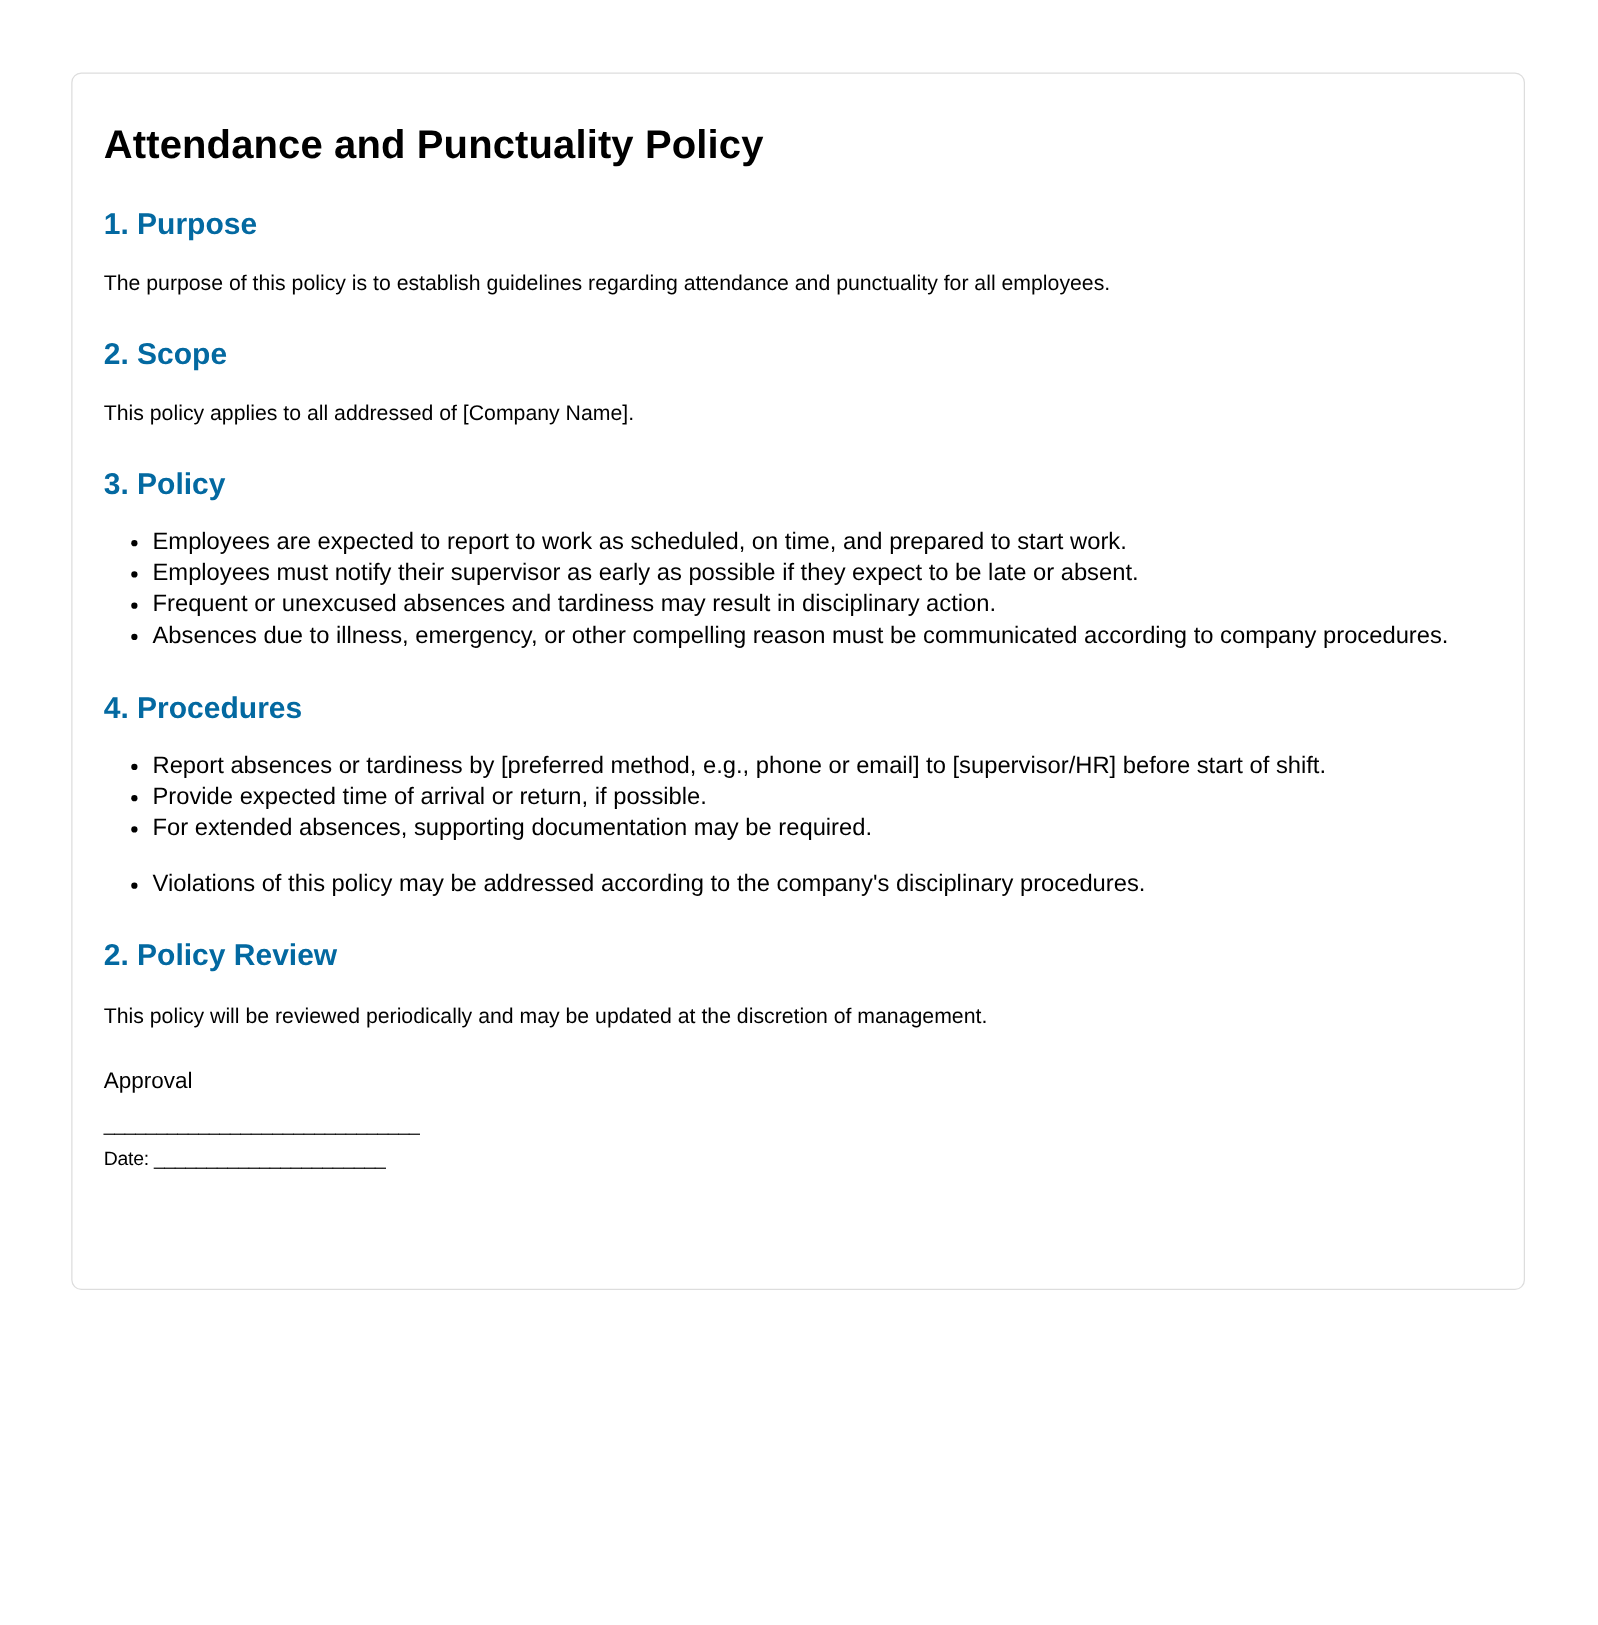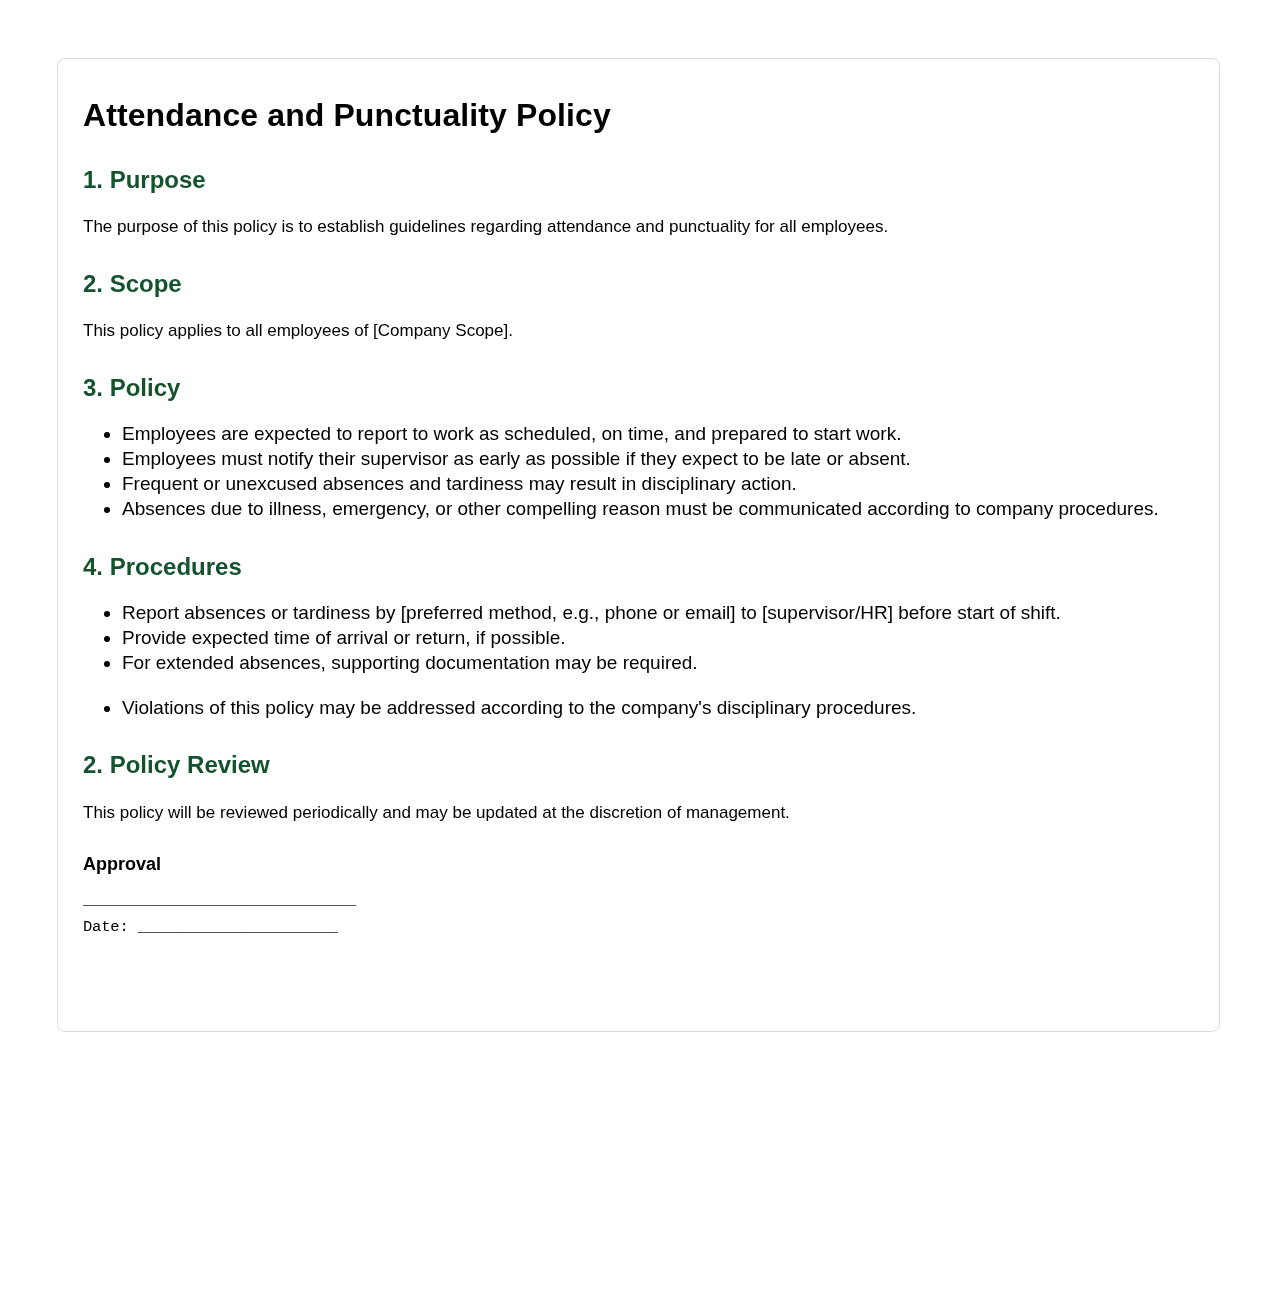--- a/index.html
+++ b/index.html
@@ -52,27 +52,27 @@
     color: #000000;
   }
 
   h2.section-title {
     font-family: "Liberation Sans", sans-serif;
     font-size: 24px;
     font-weight: bold;
     line-height: 1.15;
     margin: 32px 0 0 0;
     padding: 0;
-    color: #14532d;
+    color: #0369a1;
   }
 
   h3.sub-title {
     font-family: "Liberation Sans", sans-serif;
     font-size: 18px;
-    font-weight: bold;
+    font-weight: normal;
     line-height: 1.15;
     margin: 31px 0 16px 0;
     padding: 0;
     color: #000000;
   }
 
   p.body-text {
     font-family: "Liberation Sans", sans-serif;
     font-size: 17px;
     line-height: 1.2;
@@ -95,21 +95,21 @@
     padding: 0;
     color: #000000;
   }
 
   .approval-block {
     margin-top: 30px;
   }
 
   .sig-line,
   .date-line {
-    font-family: Liberation Mono, monospace;
+    font-family: Liberation Sans, sans-serif;
     font-size: 15.5px;
     line-height: 1.25;
     margin: 0;
     padding: 0;
     color: #000000;
     white-space: pre;
   }
 
   .sig-line.rule {
     margin-top: 8px;
@@ -132,21 +132,21 @@
 
   <div class="doc-card">
     <article class="doc-body">
 
       <h1 class="doc-title">Attendance and Punctuality Policy</h1>
 
       <h2 class="section-title">1. Purpose</h2>
       <p class="body-text">The purpose of this policy is to establish guidelines regarding attendance and punctuality for all employees.</p>
 
       <h2 class="section-title">2. Scope</h2>
-      <p class="body-text">This policy applies to all employees of [Company Scope].</p>
+      <p class="body-text">This policy applies to all addressed of [Company Name].</p>
 
       <h2 class="section-title">3. Policy</h2>
       <ul class="bullet-list">
         <li>Employees are expected to report to work as scheduled, on time, and prepared to start work.</li>
         <li>Employees must notify their supervisor as early as possible if they expect to be late or absent.</li>
         <li>Frequent or unexcused absences and tardiness may result in disciplinary action.</li>
         <li>Absences due to illness, emergency, or other compelling reason must be communicated according to company procedures.</li>
       </ul>
 
       <h2 class="section-title">4. Procedures</h2>

